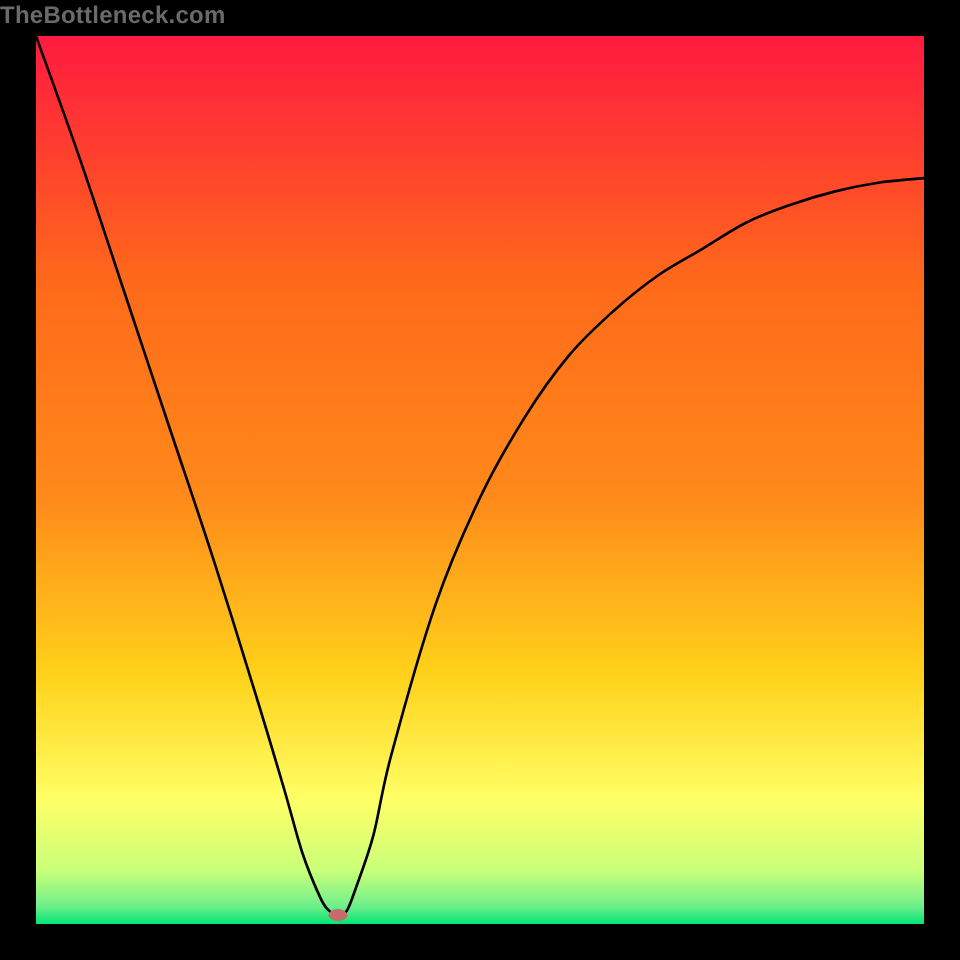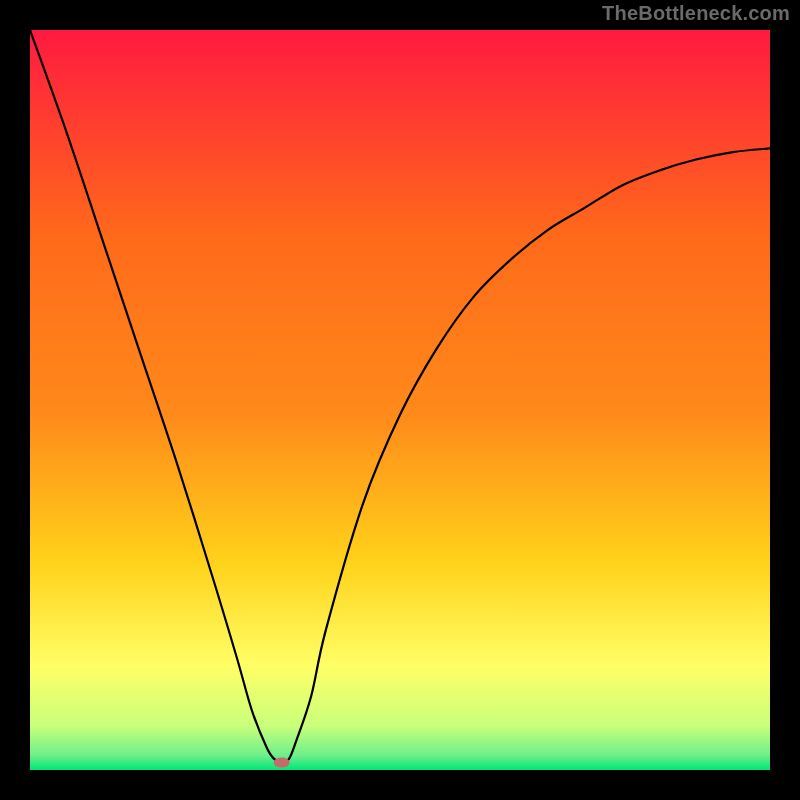--- a/index.html
+++ b/index.html
@@ -15,21 +15,21 @@
     position: relative;
     width: 800px;
     height: 800px;
     background: #000;
   }
   .watermark {
     position: absolute;
     top: 2px;
     left: 0;
     right: 10px;
-    text-align: right;
+    text-align: left;
     color: #6a6a6a;
     font-size: 20px;
     font-weight: 600;
     letter-spacing: 0.2px;
     z-index: 5;
   }
   .plot-area {
     position: absolute;
     left: 30px;
     top: 30px;

